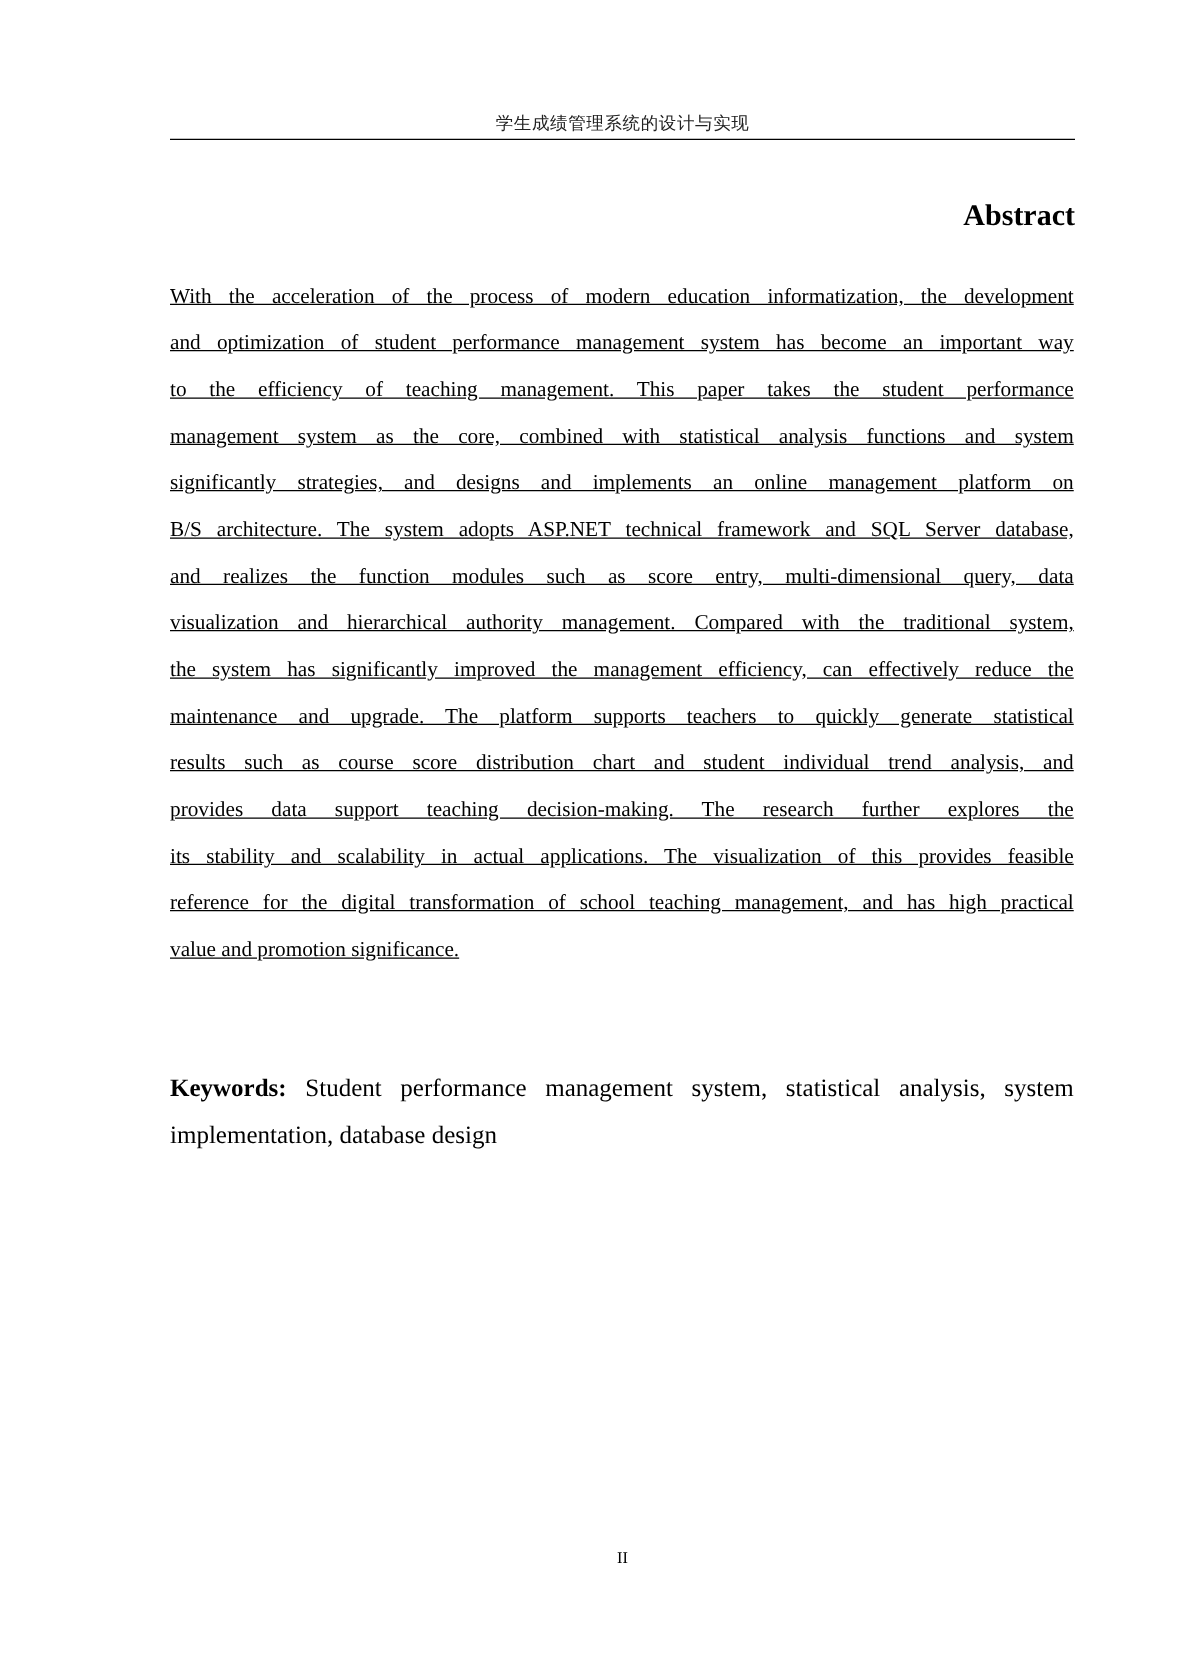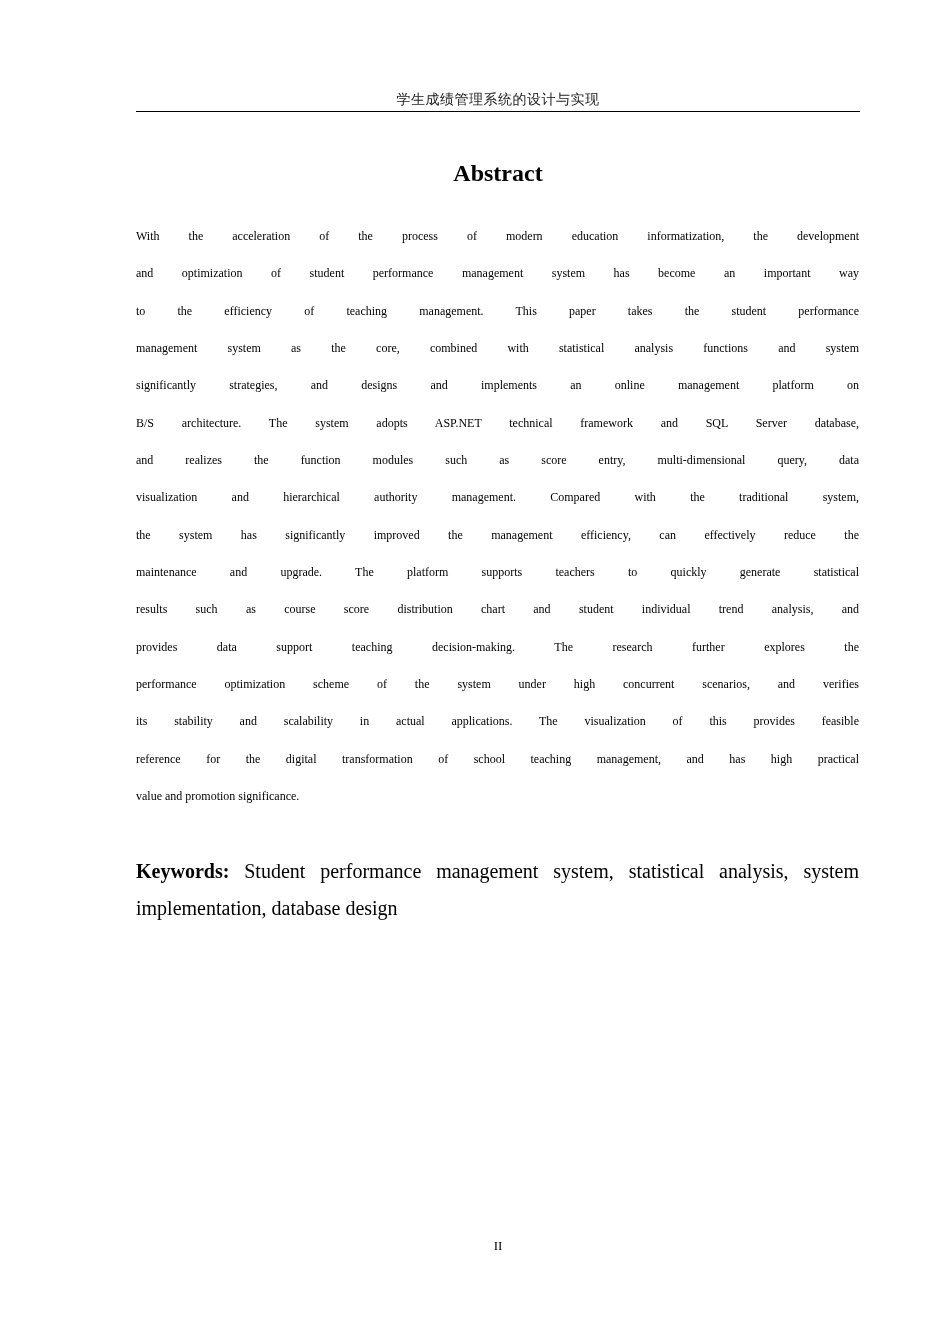--- a/index.html
+++ b/index.html
@@ -27,34 +27,35 @@
     font-size: 14px;
     line-height: 20px;
     color: #222;
     letter-spacing: 0.5px;
   }
   .abstract-title {
     position: absolute;
     left: 136px;
     top: 157px;
     width: 724px;
-    text-align: center;
+    text-align: right;
     font-weight: bold;
     font-size: 24px;
     line-height: 32px;
   }
   .abstract-body {
     position: absolute;
     left: 136px;
     top: 218px;
     width: 723px;
-    font-size: 12px;
+    font-size: 17px;
     line-height: 37.35px;
     text-align: justify;
     margin: 0;
+    text-decoration: underline;
   }
   .abstract-body .line {
     display: block;
     text-align: justify;
     text-align-last: justify;
     white-space: nowrap;
     height: 37.35px;
   }
   .abstract-body .line.last {
     text-align-last: left;
@@ -106,21 +107,20 @@
   <span class="line">to the efficiency of teaching management. This paper takes the student performance</span>
   <span class="line">management system as the core, combined with statistical analysis functions and system</span>
   <span class="line">significantly strategies, and designs and implements an online management platform on</span>
   <span class="line">B/S architecture. The system adopts ASP.NET technical framework and SQL Server database,</span>
   <span class="line">and realizes the function modules such as score entry, multi-dimensional query, data</span>
   <span class="line">visualization and hierarchical authority management. Compared with the traditional system,</span>
   <span class="line">the system has significantly improved the management efficiency, can effectively reduce the</span>
   <span class="line">maintenance and upgrade. The platform supports teachers to quickly generate statistical</span>
   <span class="line">results such as course score distribution chart and student individual trend analysis, and</span>
   <span class="line">provides data support teaching decision-making. The research further explores the</span>
-  <span class="line">performance optimization scheme of the system under high concurrent scenarios, and verifies</span>
   <span class="line">its stability and scalability in actual applications. The visualization of this provides feasible</span>
   <span class="line">reference for the digital transformation of school teaching management, and has high practical</span>
   <span class="line last">value and promotion significance.</span>
 </div>
 
 <div class="keywords">
   <span class="line"><span class="kw-label">Keywords:</span><span> Student performance management system, statistical analysis, system</span></span>
   <span class="line last">implementation, database design</span>
 </div>
 

